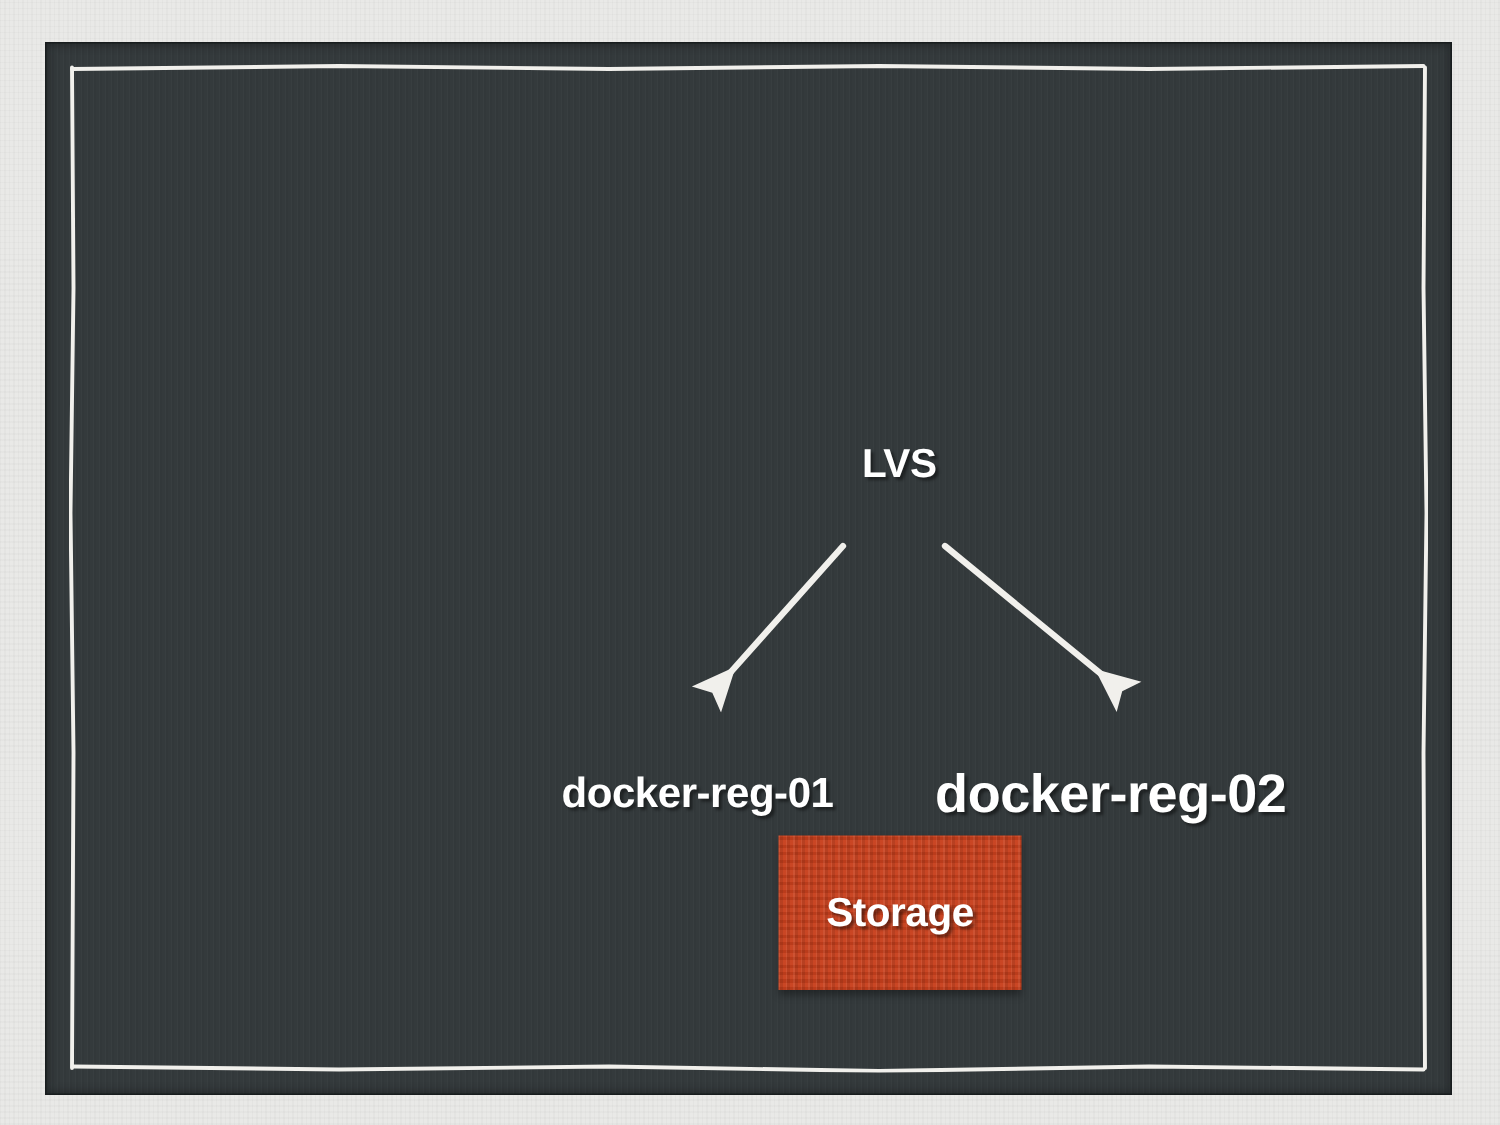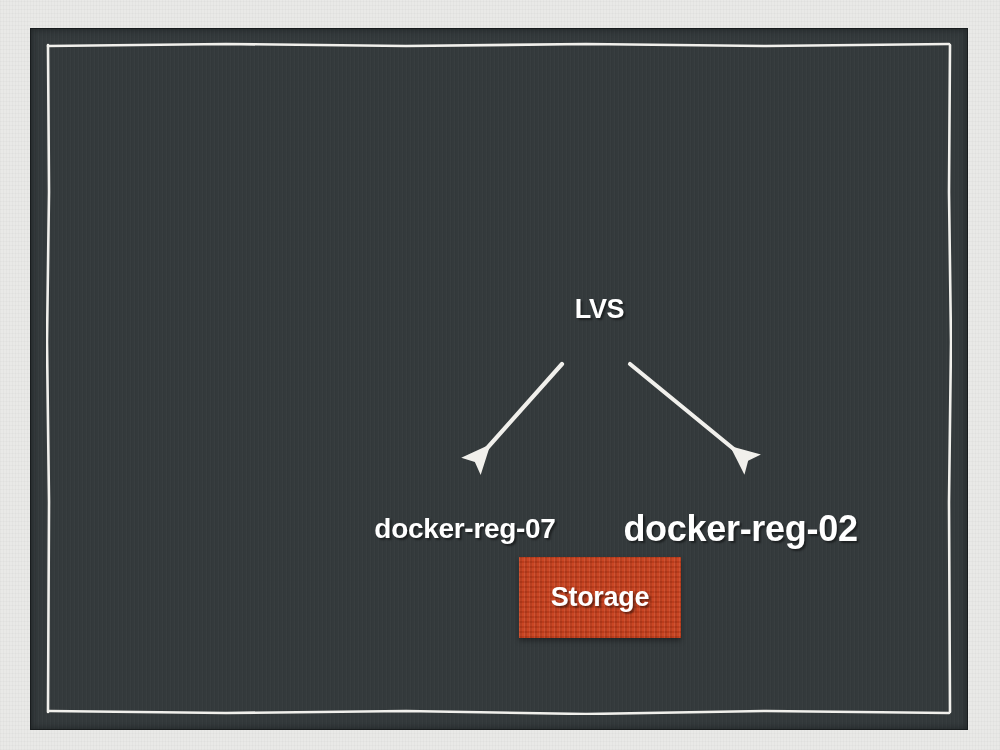--- a/index.html
+++ b/index.html
@@ -206,21 +206,21 @@
       repeating-linear-gradient(0deg,
         rgba(0,0,0,.07) 0 2px,
         rgba(255,255,255,.03) 2px 5px);
     pointer-events: none;
   }
   .node span { position: relative; z-index: 2; }
 
   #node-lvs      { left: 519px; top: 267px; width: 161px; height: 84px; font-size: 27px; }
   #node-reg-01   { left: 374px; top: 487px; width: 182px; height: 83px; font-size: 28px; }
   #node-reg-02   { left: 650px; top: 487px; width: 181px; height: 83px; font-size: 36px; }
-  #node-storage  { left: 519px; top: 557px; width: 162px; height: 81px; font-size: 27px; z-index: 5; }
+  #node-storage  { left: 519px; top: 557px; width: 162px; height: 103px; font-size: 27px; z-index: 5; }
 
   .arrow-layer {
     position: absolute;
     left: 0; top: 0;
     width: 1000px; height: 750px;
     pointer-events: none;
     z-index: 3;
   }
 </style>
 </head>
@@ -274,21 +274,21 @@
           <path d="M630,364 L741,455" stroke="#f1f0ec" stroke-width="4.2" fill="none" stroke-linecap="round" marker-end="url(#ah-left)"></path>
         </g>
       </svg>
     </div>
 
     <div class="node node-teal" id="node-lvs">
       <span>LVS</span>
     </div>
 
     <div class="node node-teal" id="node-reg-01">
-      <span>docker-reg-07</span>
+      <span>docker-reg-01</span>
     </div>
 
     <div class="node node-teal" id="node-reg-02">
       <span>docker-reg-02</span>
     </div>
 
     <div class="node node-orange" id="node-storage">
       <span>Storage</span>
     </div>
 

